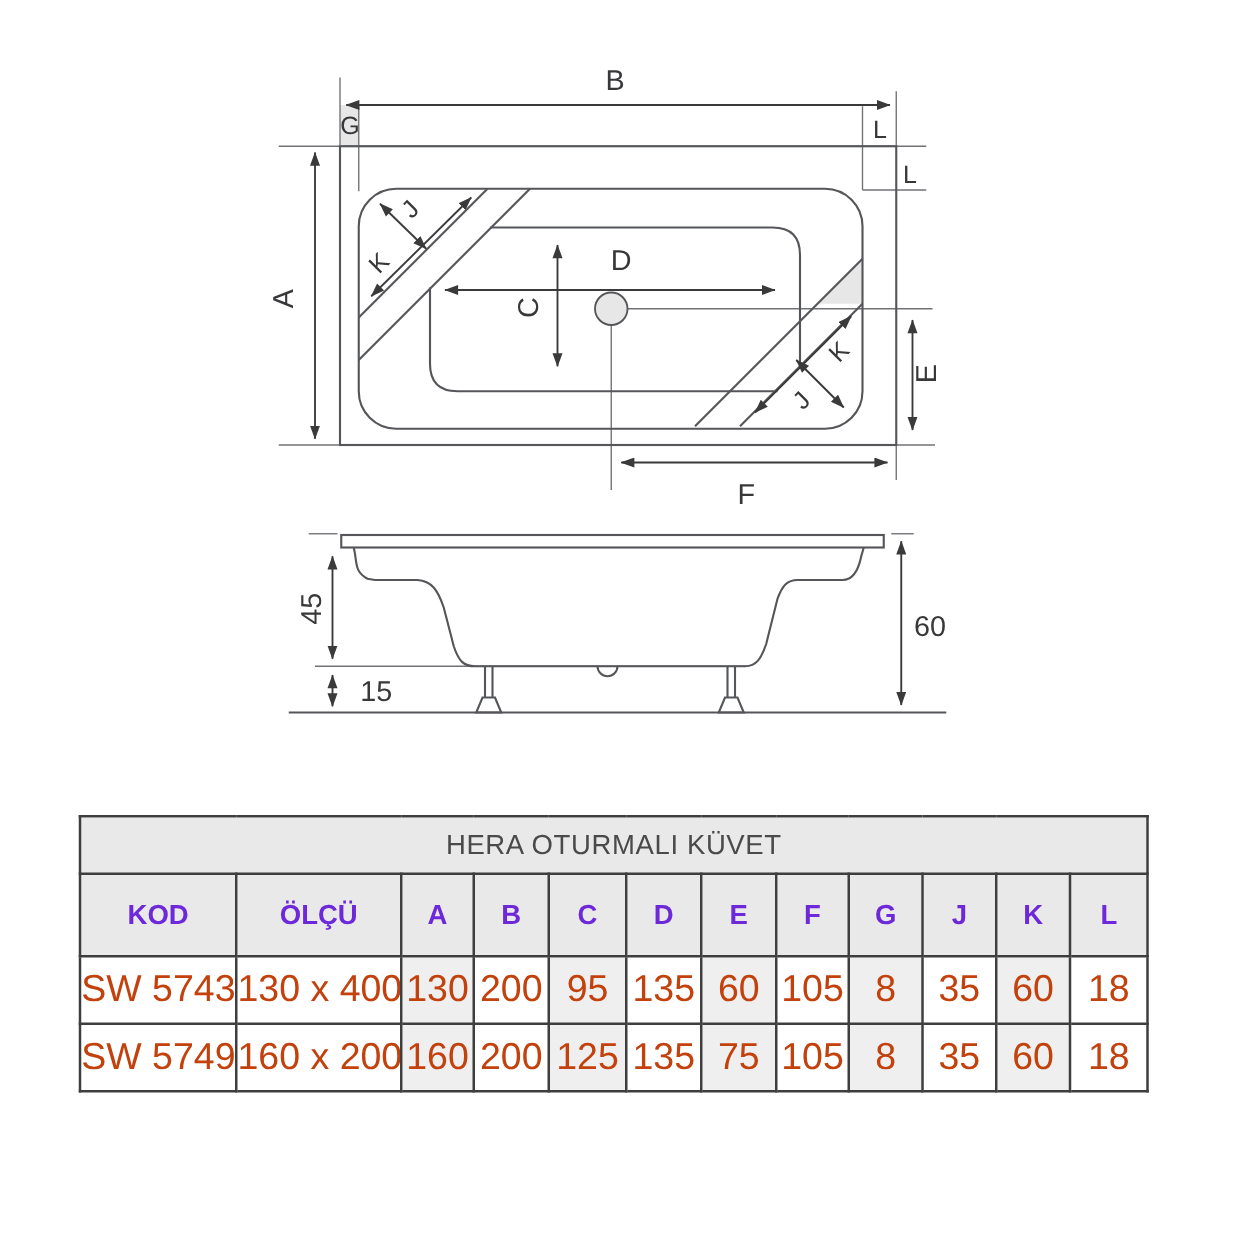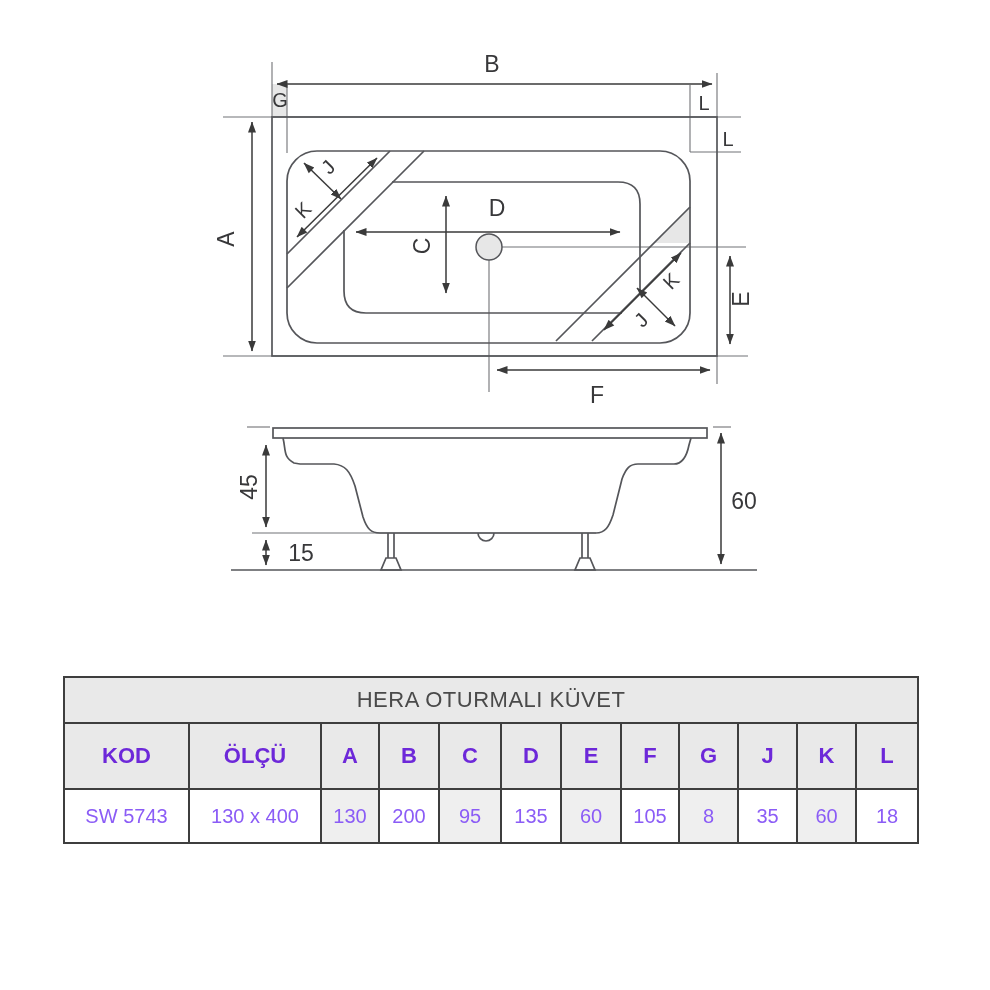--- a/index.html
+++ b/index.html
@@ -7,28 +7,28 @@
         font-family:"Liberation Sans",sans-serif;}
   #drawing{position:absolute;left:0;top:0;}
   .lbl{font-family:"Liberation Sans",sans-serif;font-size:23px;fill:#38383a;}
   .lbl-sm{font-family:"Liberation Sans",sans-serif;font-size:20px;fill:#38383a;}
   .geo{stroke:#55565a;stroke-width:1.7;fill:none;}
   .ext{stroke:#717276;stroke-width:1.1;fill:none;}
   .dim{stroke:#3a3a3a;stroke-width:1.5;fill:none;}
   .grayfill{fill:#e7e7e7;stroke:none;}
 
   #spec-table{position:absolute;left:63px;top:652px;width:854px;
-              border-collapse:collapse;table-layout:fixed;margin-top:24px;}
+              border-collapse:collapse;table-layout:fixed;}
   #spec-table td{border:2px solid #3e3e3e;text-align:center;vertical-align:middle;
                  padding:0;overflow:hidden;white-space:nowrap;}
   #spec-table .t-title{height:44px;background:#e9e9e9;color:#4a4a4a;font-size:22px;
                        letter-spacing:0.5px;}
   #spec-table .t-head td{height:64px;background:#e9e9e9;color:#6d28d9;font-size:22px;
                          font-weight:700;}
-  #spec-table .t-row td{height:52px;background:#ffffff;color:#8b5cf6;font-size:20px;}
+  #spec-table .t-row td{height:52px;background:#ffffff;color:#c2410c;font-size:30px;}
   #spec-table .t-row td.sh{background:#efefef;}
 </style>
 </head>
 <body>
 
 <div id="page">
 
   <svg id="drawing" width="990" height="625" viewBox="0 0 990 625" xmlns="http://www.w3.org/2000/svg">
     <defs>
       <marker id="ae" markerUnits="userSpaceOnUse" markerWidth="12" markerHeight="9" refX="10.5" refY="4" orient="auto">
@@ -180,16 +180,30 @@
         <td>200</td>
         <td class="sh">95</td>
         <td>135</td>
         <td class="sh">60</td>
         <td>105</td>
         <td class="sh">8</td>
         <td>35</td>
         <td class="sh">60</td>
         <td>18</td>
       </tr>
+      <tr class="t-row">
+        <td>SW 5749</td>
+        <td>160 x 200</td>
+        <td class="sh">160</td>
+        <td>200</td>
+        <td class="sh">125</td>
+        <td>135</td>
+        <td class="sh">75</td>
+        <td>105</td>
+        <td class="sh">8</td>
+        <td>35</td>
+        <td class="sh">60</td>
+        <td>18</td>
+      </tr>
     </tbody>
   </table>
 
 </div>
 
 </body></html>

